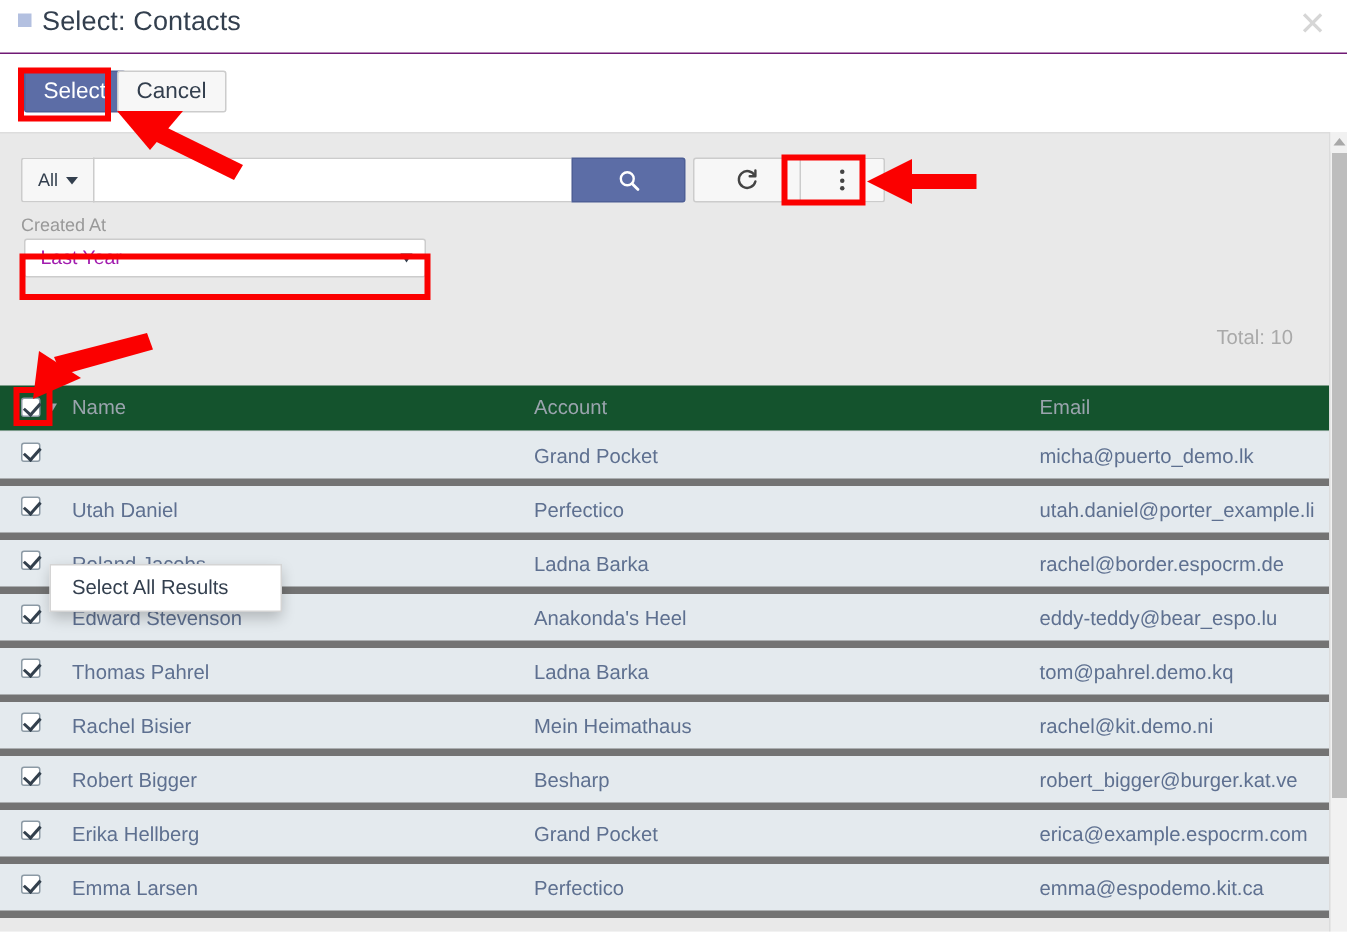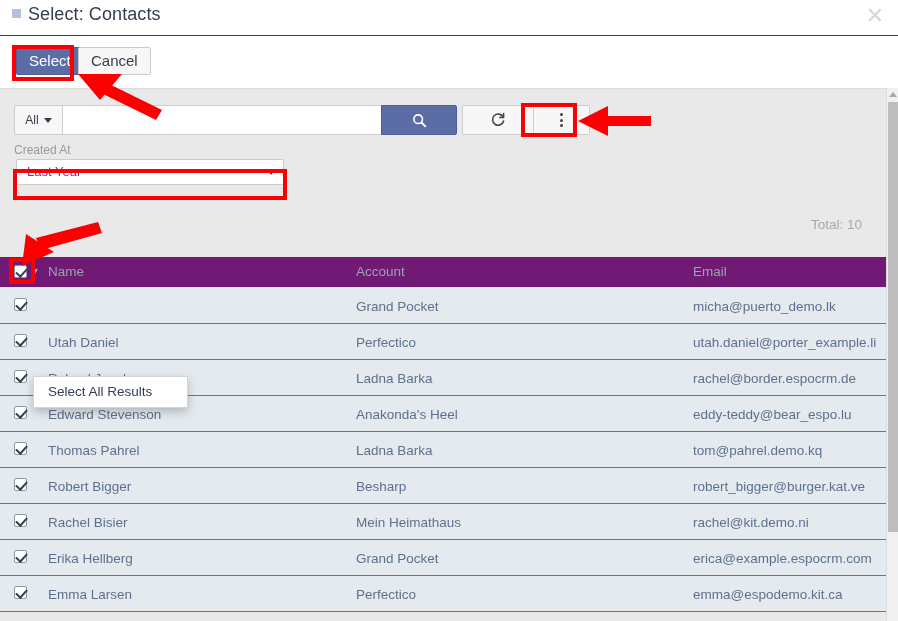--- a/index.html
+++ b/index.html
@@ -169,28 +169,28 @@
     font-size: 13.5px; color: #a9a9a9;
   }
 
   
   .list {
     position: absolute; left: 0; top: 168px;
     width: 886px;
   }
   .list-header {
     height: 31px;
-    background: #701a75;
+    background: #14532d;
     border-bottom: 1px solid #dfe4e8;
     position: relative;
   }
   .list-row {
     height: 36px;
     background: #e4eaee;
-    border-bottom: 1px solid #737373;
+    border-bottom: 5px solid #737373;
     position: relative;
   }
   .cb-cell { position: absolute; left: 14px; top: 50%; transform: translateY(-50%); }
   .hdr-cb-cell { position: absolute; left: 14px; top: 8px; display: flex; align-items: center; }
   .cbx {
     width: 13px; height: 13px;
     border: 1px solid #8c9aa5;
     background: #ffffff;
     border-radius: 2px;
     display: inline-block;
@@ -376,29 +376,29 @@
           <div class="col-mail">eddy-teddy@bear_espo.lu</div>
         </div>
         <div class="list-row">
           <div class="cb-cell"><span class="cbx"></span></div>
           <div class="col-name">Thomas Pahrel</div>
           <div class="col-acct">Ladna Barka</div>
           <div class="col-mail">tom@pahrel.demo.kq</div>
         </div>
         <div class="list-row">
           <div class="cb-cell"><span class="cbx"></span></div>
+          <div class="col-name">Rachel Bisier</div>
+          <div class="col-acct">Mein Heimathaus</div>
+          <div class="col-mail">rachel@kit.demo.ni</div>
+        </div>
+        <div class="list-row">
+          <div class="cb-cell"><span class="cbx"></span></div>
           <div class="col-name">Robert Bigger</div>
           <div class="col-acct">Besharp</div>
           <div class="col-mail">robert_bigger@burger.kat.ve</div>
-        </div>
-        <div class="list-row">
-          <div class="cb-cell"><span class="cbx"></span></div>
-          <div class="col-name">Rachel Bisier</div>
-          <div class="col-acct">Mein Heimathaus</div>
-          <div class="col-mail">rachel@kit.demo.ni</div>
         </div>
         <div class="list-row">
           <div class="cb-cell"><span class="cbx"></span></div>
           <div class="col-name">Erika Hellberg</div>
           <div class="col-acct">Grand Pocket</div>
           <div class="col-mail">erica@example.espocrm.com</div>
         </div>
         <div class="list-row">
           <div class="cb-cell"><span class="cbx"></span></div>
           <div class="col-name">Emma Larsen</div>

